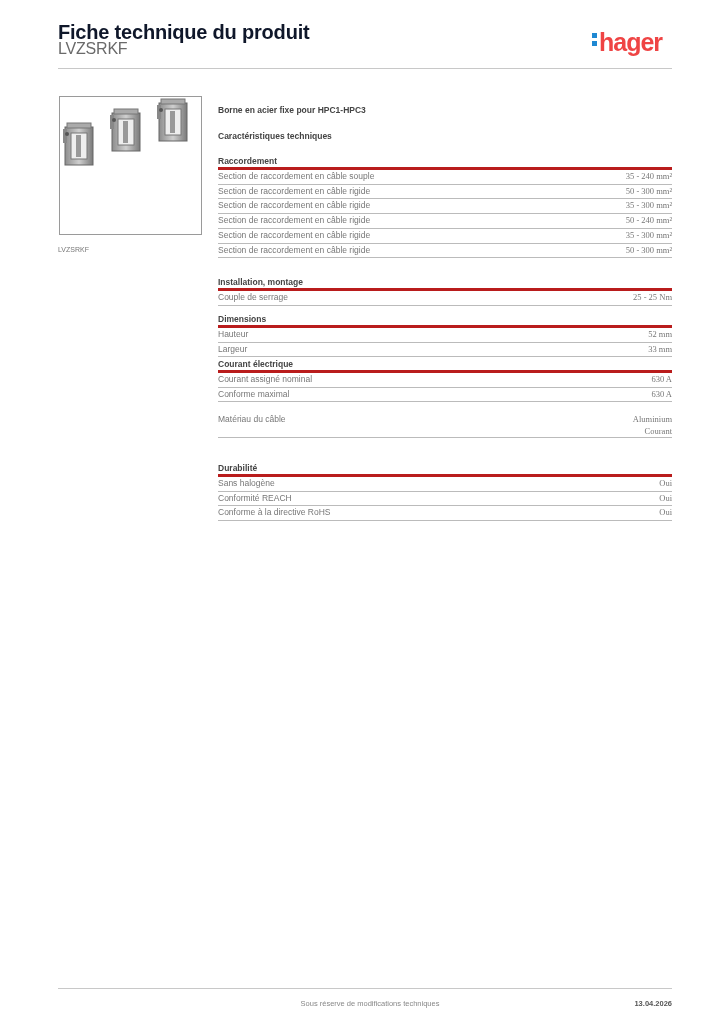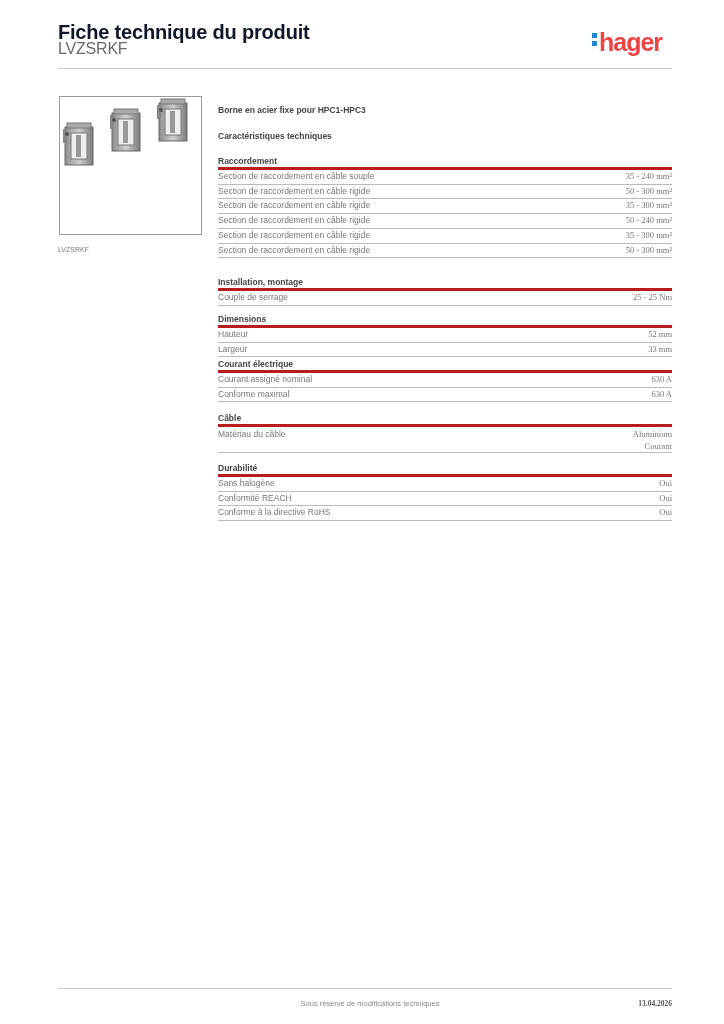--- a/index.html
+++ b/index.html
@@ -19,21 +19,21 @@
 
   .section { position:absolute; left:218px; width:454px; }
   .sec-title { font-size:8.5px; font-weight:bold; color:#444; height:12px; line-height:12px; border-bottom:3px solid #b91c1c; }
   .row { display:flex; justify-content:space-between; align-items:flex-start; font-size:8.5px; color:#777; border-bottom:1px solid #bbb; line-height:13.7px; min-height:13.7px; }
   .row .val { text-align:right;font-family:Liberation Serif, serif; }
   .row .val div { line-height:11.5px; }
 
   .ftr-rule { position:absolute; left:58px; top:988px; width:614px; height:1px; background:#c8c8c8; }
   .ftr-left { position:absolute; left:58px; top:1041px; font-size:7.5px; font-weight:bold; color:#555; }
   .ftr-mid { position:absolute; left:12px; width:716px; text-align:center; top:999px; font-size:7.5px; color:#888; }
-  .ftr-right { position:absolute; right:52px; top:999px; font-size:7.5px; font-weight:bold; color:#555;font-family:Liberation Serif, serif; }
+  .ftr-right { position:absolute; right:52px; top:999px; font-size:7.5px; font-weight:bold; color:#555; }
 </style>
 </head>
 <body>
 
 <div class="hdr-title">Fiche technique du produit</div>
 <div class="hdr-sub">LVZSRKF</div>
 <div class="logo"><span class="dots"><i></i><i></i></span><span>hager</span></div>
 <div class="hdr-rule"></div>
 
 <div class="photo">
@@ -130,21 +130,20 @@
       <span>Courant assigné nominal</span>
       <span class="val">630 A</span>
     </div>
   <div class="row">
       <span>Conforme maximal</span>
       <span class="val">630 A</span>
     </div>
 </div>
 
 <div class="section" style="top:412px;">
-  <div class="sec-title">Câble</div>
   <div class="row" style="padding-top:2px;">
     <span style="line-height:11.5px;">Matériau du câble</span>
     <span class="val">
       <div>Aluminium</div>
       <div>Courant</div>
     </span>
   </div>
 </div>
 
 <div class="section" style="top:462px;">

